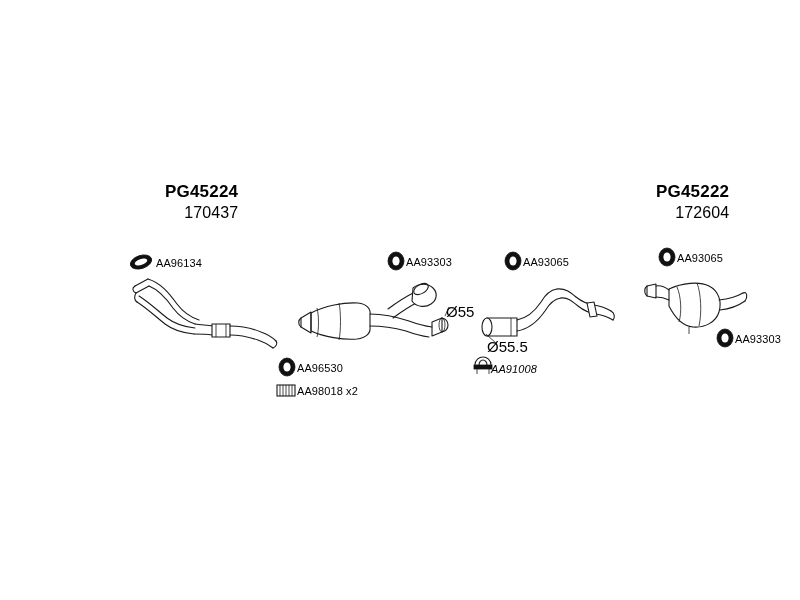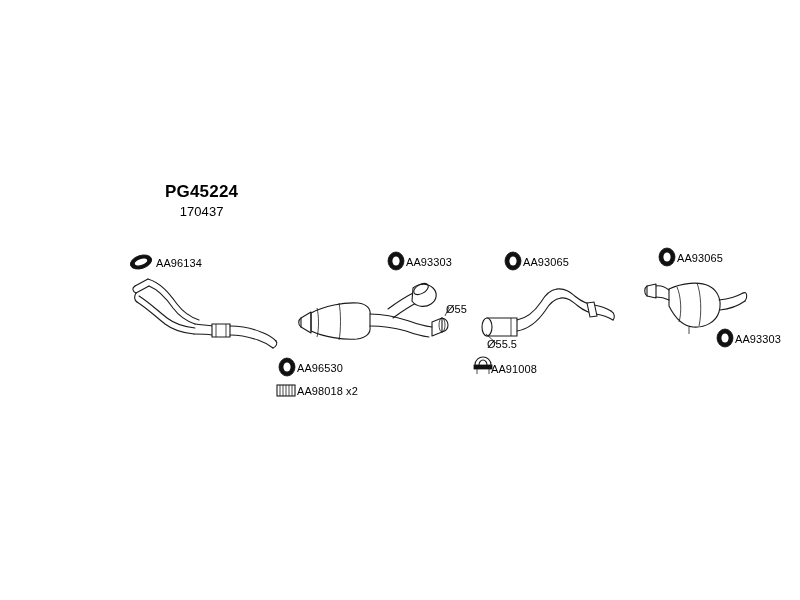--- a/index.html
+++ b/index.html
@@ -27,35 +27,35 @@
     position: absolute;
   }
   .grp-title {
     font-size: 17px;
     font-weight: bold;
     letter-spacing: 0.2px;
     white-space: nowrap;
     text-align: left;
   }
   .grp-sub {
-    font-size: 13px;
-    white-space: nowrap;
-    text-align: center;
+    font-size: 16px;
+    white-space: nowrap;
+    text-align: right;
     margin-top: 2px;
     letter-spacing: 0.1px;
   }
   .part-label {
     position: absolute;
     font-size: 11px;
     white-space: nowrap;
     letter-spacing: 0.1px;
   }
   .dim-label {
     position: absolute;
-    font-size: 11px;
+    font-size: 15px;
     white-space: nowrap;
   }
   svg {
     position: absolute;
     left: 0;
     top: 0;
     overflow: visible;
   }
   .ln {
     fill: none;
@@ -94,29 +94,33 @@
 
 <div id="diagram">
 
   <div class="group" style="left:116px; top:182px;">
     <div class="grp-title">PG45224</div>
     <div class="grp-sub">170437</div>
   </div>
 
 
 
+  <div class="group" style="left:607px; top:182px;">
+    <div class="grp-title">PG45222</div>
+    <div class="grp-sub">172604</div>
+  </div>
 
   <div class="part-label" style="left:107px; top:257px;">AA96134</div>
 
   <div class="part-label" style="left:357px; top:256px;">AA93303</div>
   <div class="part-label" style="left:248px; top:362px;">AA96530</div>
   <div class="part-label" style="left:248px; top:385px;text-align:center;">AA98018 x2</div>
 
   <div class="part-label" style="left:474px; top:256px;">AA93065</div>
-  <div class="part-label" style="left:442px; top:363px;">AA91008</div>
+  <div class="part-label" style="left:442px; top:363px;font-style:italic;">AA91008</div>
 
   <div class="part-label" style="left:628px; top:252px;">AA93065</div>
   <div class="part-label" style="left:686px; top:333px;">AA93303</div>
 
   <div class="dim-label" style="left:397px; top:303px;">Ø55</div>
   <div class="dim-label" style="left:438px; top:338px;">Ø55.5</div>
 
   <svg width="800" height="600" viewBox="0 0 800 600">
 
     <g>

